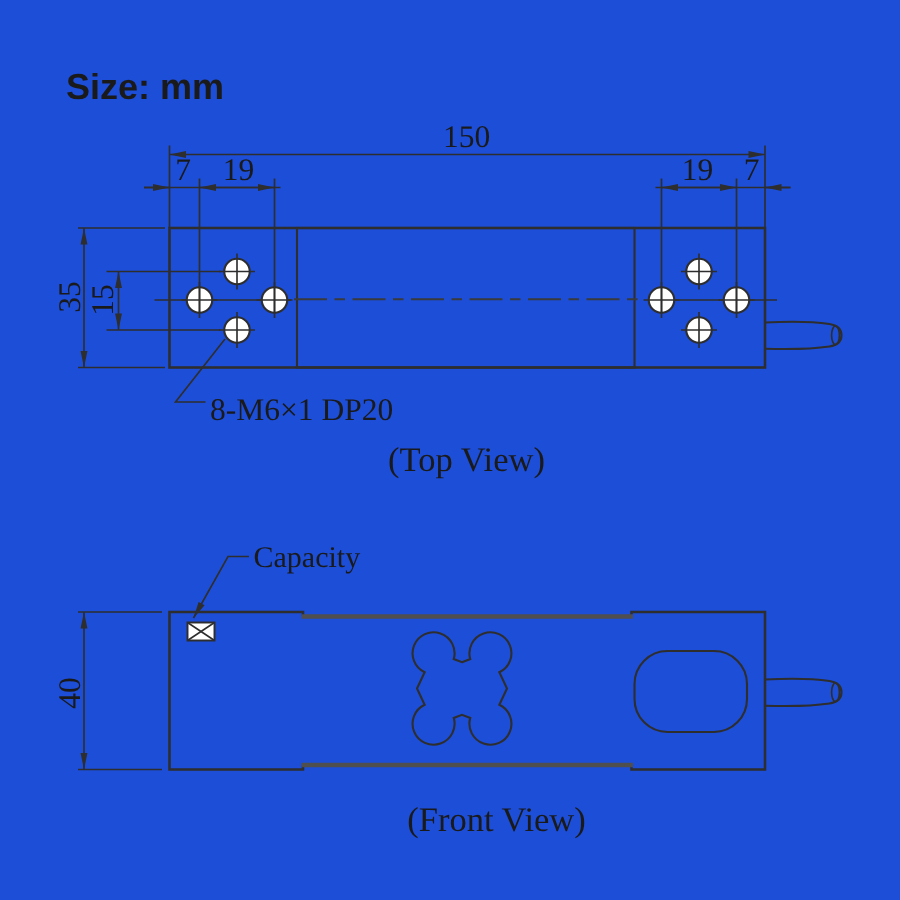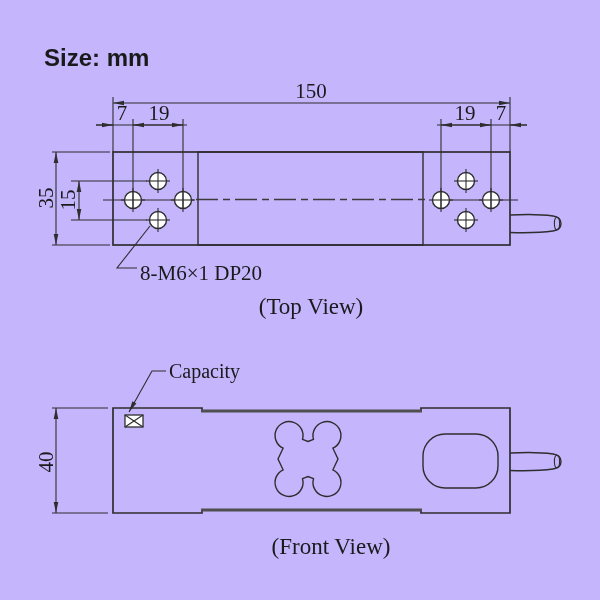--- a/index.html
+++ b/index.html
@@ -1,16 +1,16 @@
 <!DOCTYPE html>
 <html><head>
 <meta charset="utf-8">
 <style>
   html,body{margin:0;padding:0;background:#ffffff;}
-  .canvas{position:relative;width:600px;height:600px;background:#c4b5fd;overflow:hidden;
+  .canvas{position:relative;width:600px;height:600px;background:#1d4ed8;overflow:hidden;
           font-family:"Liberation Serif","DejaVu Serif",serif;}
   svg{position:absolute;left:0;top:0;}
   text{fill:#1a1a1a;font-family:"Liberation Serif","DejaVu Serif",serif;}
   .dim{font-size:21px;}
   .cap{font-size:23px;}
   .note{font-size:20px;}
   .title{font-family:"Liberation Sans","DejaVu Sans",sans-serif;font-weight:bold;font-size:24px;}
   .thin{stroke:#2e2e2e;stroke-width:1.1;fill:none;}
   .med{stroke:#2e2e2e;stroke-width:1.4;fill:none;}
   .bold{stroke:#2e2e2e;stroke-width:1.7;fill:none;}

